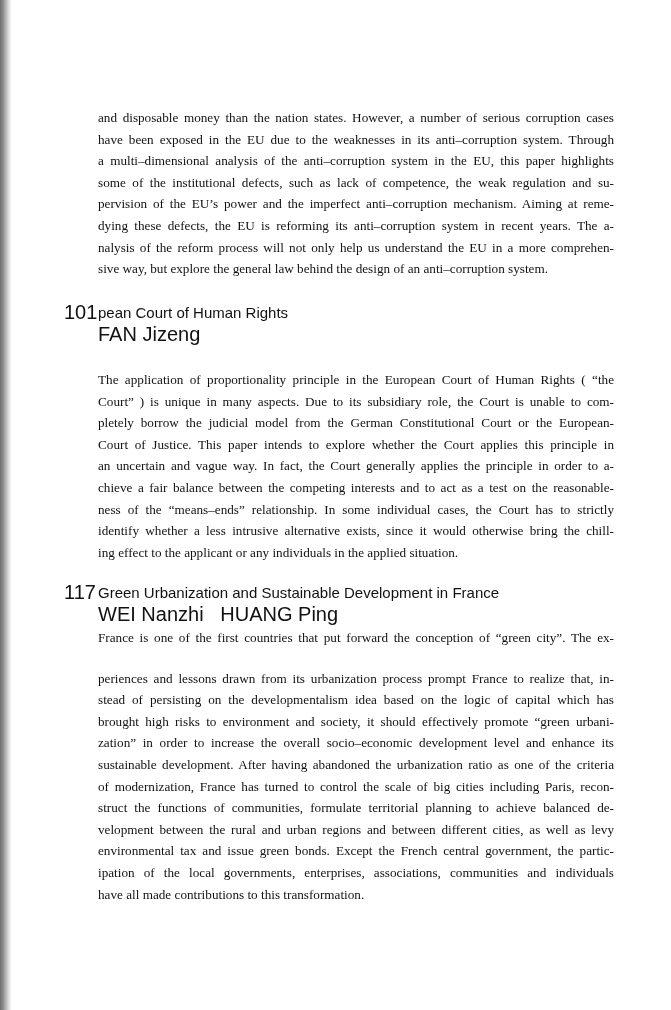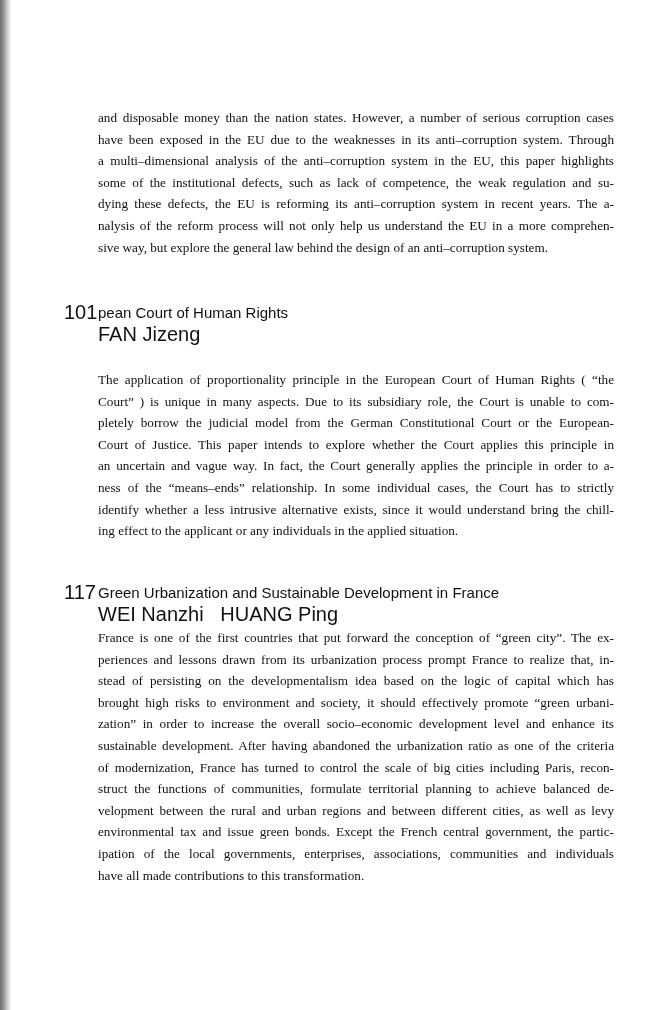--- a/index.html
+++ b/index.html
@@ -93,53 +93,55 @@
 
 <div class="spine-shadow"></div>
 
 <div class="page">
 
   <div class="block body-text" style="top:107px;">
     <span class="ln" style="white-space: normal;">and disposable money than the nation states. However, a number of serious corruption cases</span>
     <span class="ln" style="white-space: normal;">have been exposed in the EU due to the weaknesses in its anti–corruption system. Through</span>
     <span class="ln" style="white-space: normal;">a multi–dimensional analysis of the anti–corruption system in the EU, this paper highlights</span>
     <span class="ln" style="white-space: normal;">some of the institutional defects, such as lack of competence, the weak regulation and su-</span>
+    <span class="ln" style="white-space: normal;">pervision of the EU’s power and the imperfect anti–corruption mechanism. Aiming at reme-</span>
     <span class="ln" style="white-space: normal;">dying these defects, the EU is reforming its anti–corruption system in recent years. The a-</span>
     <span class="ln" style="white-space: normal; font-family: Liberation Serif, serif;">nalysis of the reform process will not only help us understand the EU in a more comprehen-</span>
     <span class="ln last" style="white-space: normal;">sive way, but explore the general law behind the design of an anti–corruption system.</span>
   </div>
 
   <div class="entry-head" style="top:302px;">
     <span class="entry-num">101</span>
     <div class="entry-title">
       <span class="tl">pean Court of Human Rights</span>
       <span class="entry-authors">FAN Jizeng</span>
     </div>
   </div>
   <div class="block body-text" style="top:369px;">
     <span class="ln" style="white-space: normal; font-family: Liberation Serif, serif;">The application of proportionality principle in the European Court of Human Rights ( “the</span>
     <span class="ln" style="white-space: normal;">Court” ) is unique in many aspects. Due to its subsidiary role, the Court is unable to com-</span>
     <span class="ln" style="white-space: normal;">pletely borrow the judicial model from the German Constitutional Court or the European-</span>
     <span class="ln" style="white-space: normal;">Court of Justice. This paper intends to explore whether the Court applies this principle in</span>
     <span class="ln" style="white-space: normal;">an uncertain and vague way. In fact, the Court generally applies the principle in order to a-</span>
+    <span class="ln" style="white-space: normal;">chieve a fair balance between the competing interests and to act as a test on the reasonable-</span>
     <span class="ln" style="white-space: normal;">ness of the “means–ends” relationship. In some individual cases, the Court has to strictly</span>
-    <span class="ln" style="white-space: normal;">identify whether a less intrusive alternative exists, since it would understand bring the chill-</span>
+    <span class="ln" style="white-space: normal;">identify whether a less intrusive alternative exists, since it would otherwise bring the chill-</span>
     <span class="ln last" style="white-space: normal;">ing effect to the applicant or any individuals in the applied situation.</span>
   </div>
 
   <div class="entry-head" style="top:582px;">
     <span class="entry-num">117</span>
     <div class="entry-title">
       <span class="tl">Green Urbanization and Sustainable Development in France</span>
       <span class="entry-authors">WEI Nanzhi   HUANG Ping</span>
     </div>
   </div>
   <div class="block body-text" style="top:627px;">
     <span class="ln" style="white-space: normal;">France is one of the first countries that put forward the conception of “green city”. The ex-</span>
-    <span class="ln" style="white-space: normal;">periences and lessons drawn from its urbanization process prompt France to realize that, in-</span>
+    <span class="ln" style="white-space: normal; margin-top: 19px;">periences and lessons drawn from its urbanization process prompt France to realize that, in-</span>
     <span class="ln" style="white-space: normal;">stead of persisting on the developmentalism idea based on the logic of capital which has</span>
     <span class="ln" style="white-space: normal;">brought high risks to environment and society, it should effectively promote “green urbani-</span>
     <span class="ln" style="white-space: normal;">zation” in order to increase the overall socio–economic development level and enhance its</span>
     <span class="ln" style="white-space: normal;">sustainable development. After having abandoned the urbanization ratio as one of the criteria</span>
     <span class="ln" style="white-space: normal;">of modernization, France has turned to control the scale of big cities including Paris, recon-</span>
     <span class="ln" style="white-space: normal;">struct the functions of communities, formulate territorial planning to achieve balanced de-</span>
     <span class="ln" style="white-space: normal;">velopment between the rural and urban regions and between different cities, as well as levy</span>
     <span class="ln" style="white-space: normal;">environmental tax and issue green bonds. Except the French central government, the partic-</span>
     <span class="ln" style="white-space: normal;">ipation of the local governments, enterprises, associations, communities and individuals</span>
     <span class="ln last" style="white-space: normal;">have all made contributions to this transformation.</span>

